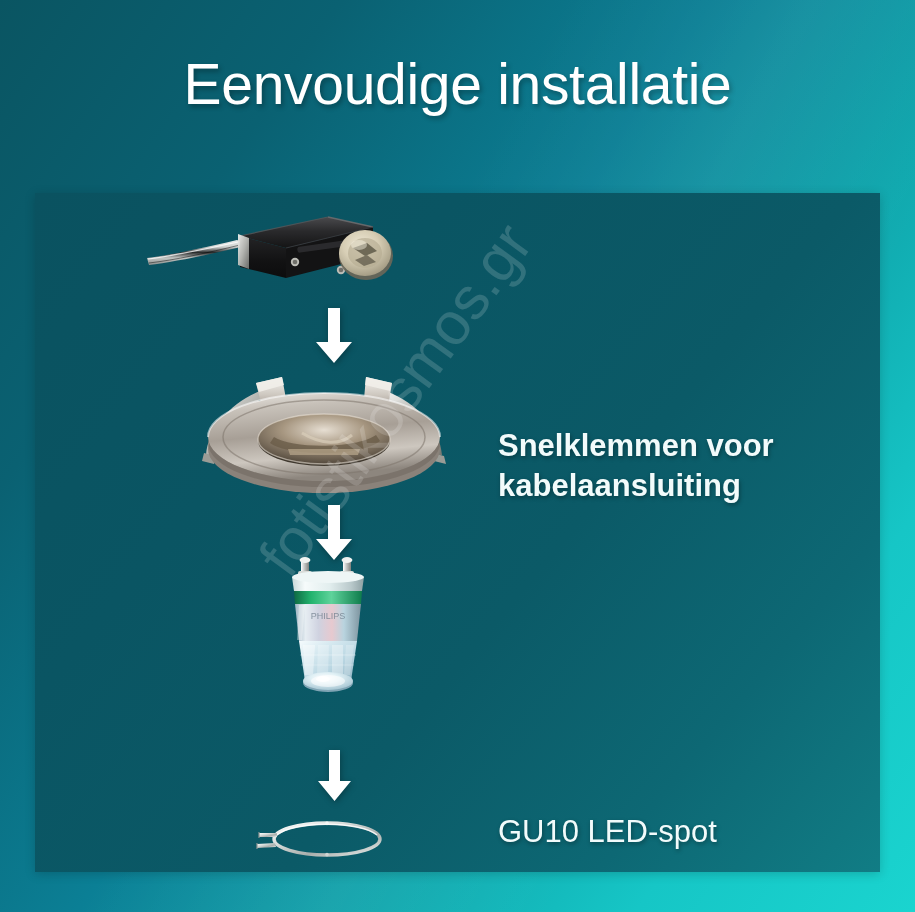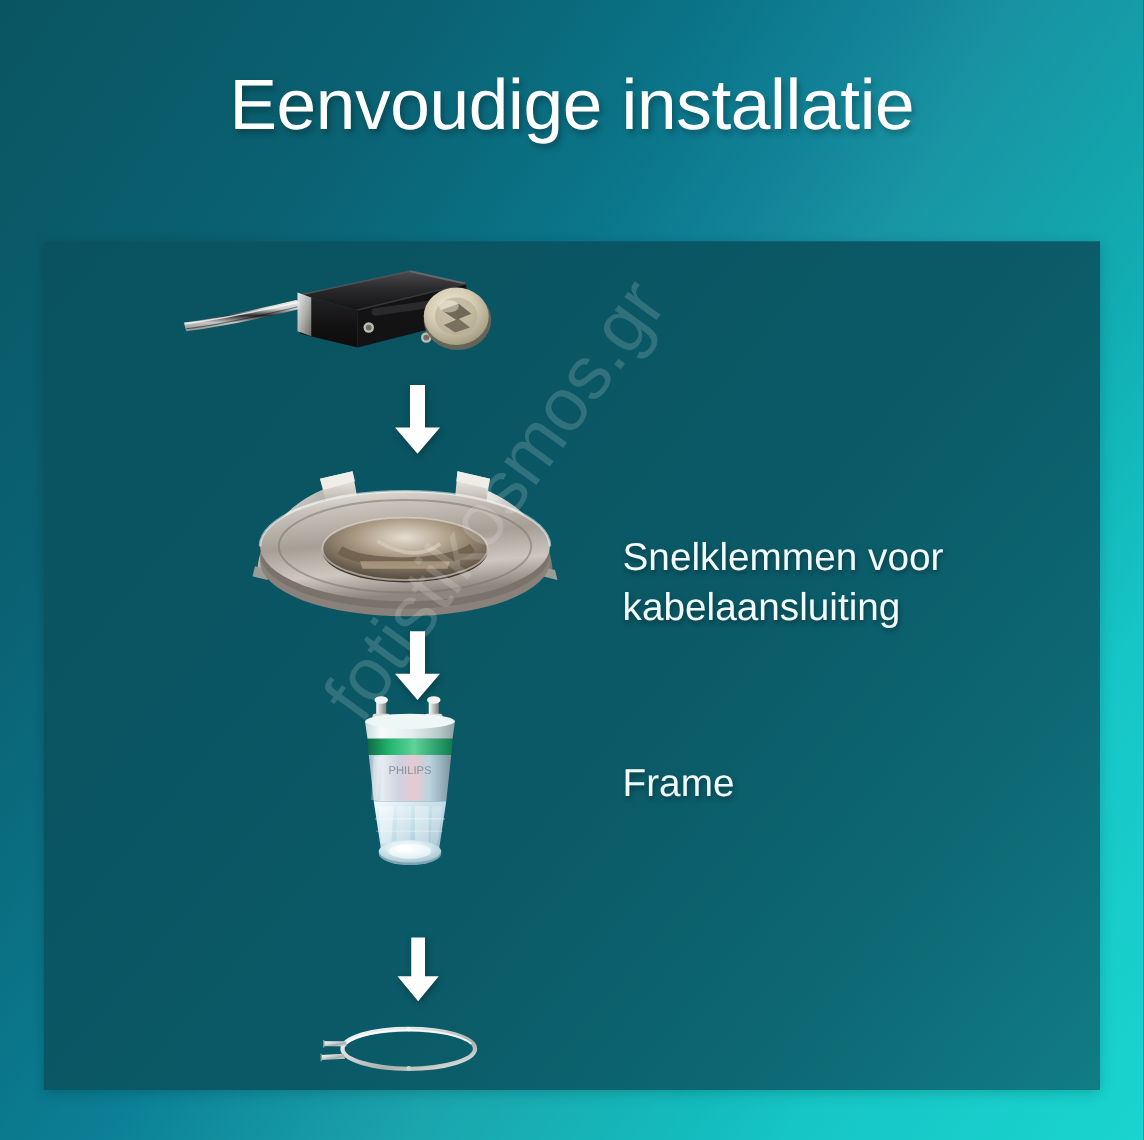--- a/index.html
+++ b/index.html
@@ -96,21 +96,21 @@
   .step-label {
     position: absolute;
     color: #f2fbfb;
     font-size: 31px;
     font-weight: 400;
     line-height: 1.30;
     text-shadow: 1px 2px 4px rgba(0,0,0,0.35);
     z-index: 5;
     white-space: pre-line;
   }
-  .label-1 { left: 463px; top: 233px; }
+  .label-1 { left: 463px; top: 233px; font-weight: bold; }
   .label-2 { left: 463px; top: 414px; }
   .label-3 { left: 463px; top: 619px; }
 
   
   .arrow {
     position: absolute;
     z-index: 4;
     filter: drop-shadow(1px 2px 3px rgba(0,0,0,0.30));
   }
   .arrow-1 { left: 311px; top: 308px; }
@@ -374,20 +374,20 @@
         <path d="M2,32 L2,38" stroke="#8f9694" stroke-width="1.2"></path>
 
         <circle cx="72" cy="12.4" r="1.8" fill="#f5f7f6"></circle>
         <circle cx="72" cy="43.6" r="1.8" fill="#cfd4d2"></circle>
       </svg>
     </div>
 
     <div class="step-label label-1">Snelklemmen voor
 kabelaansluiting</div>
 
-    <div class="step-label label-2">Frame</div>
-
+
+    <div class="step-label label-3">GU10 LED-spot</div>
 
     <div class="watermark">fotistikosmos.gr</div>
 
   </div>
 
 </div>
 
 </body></html>

